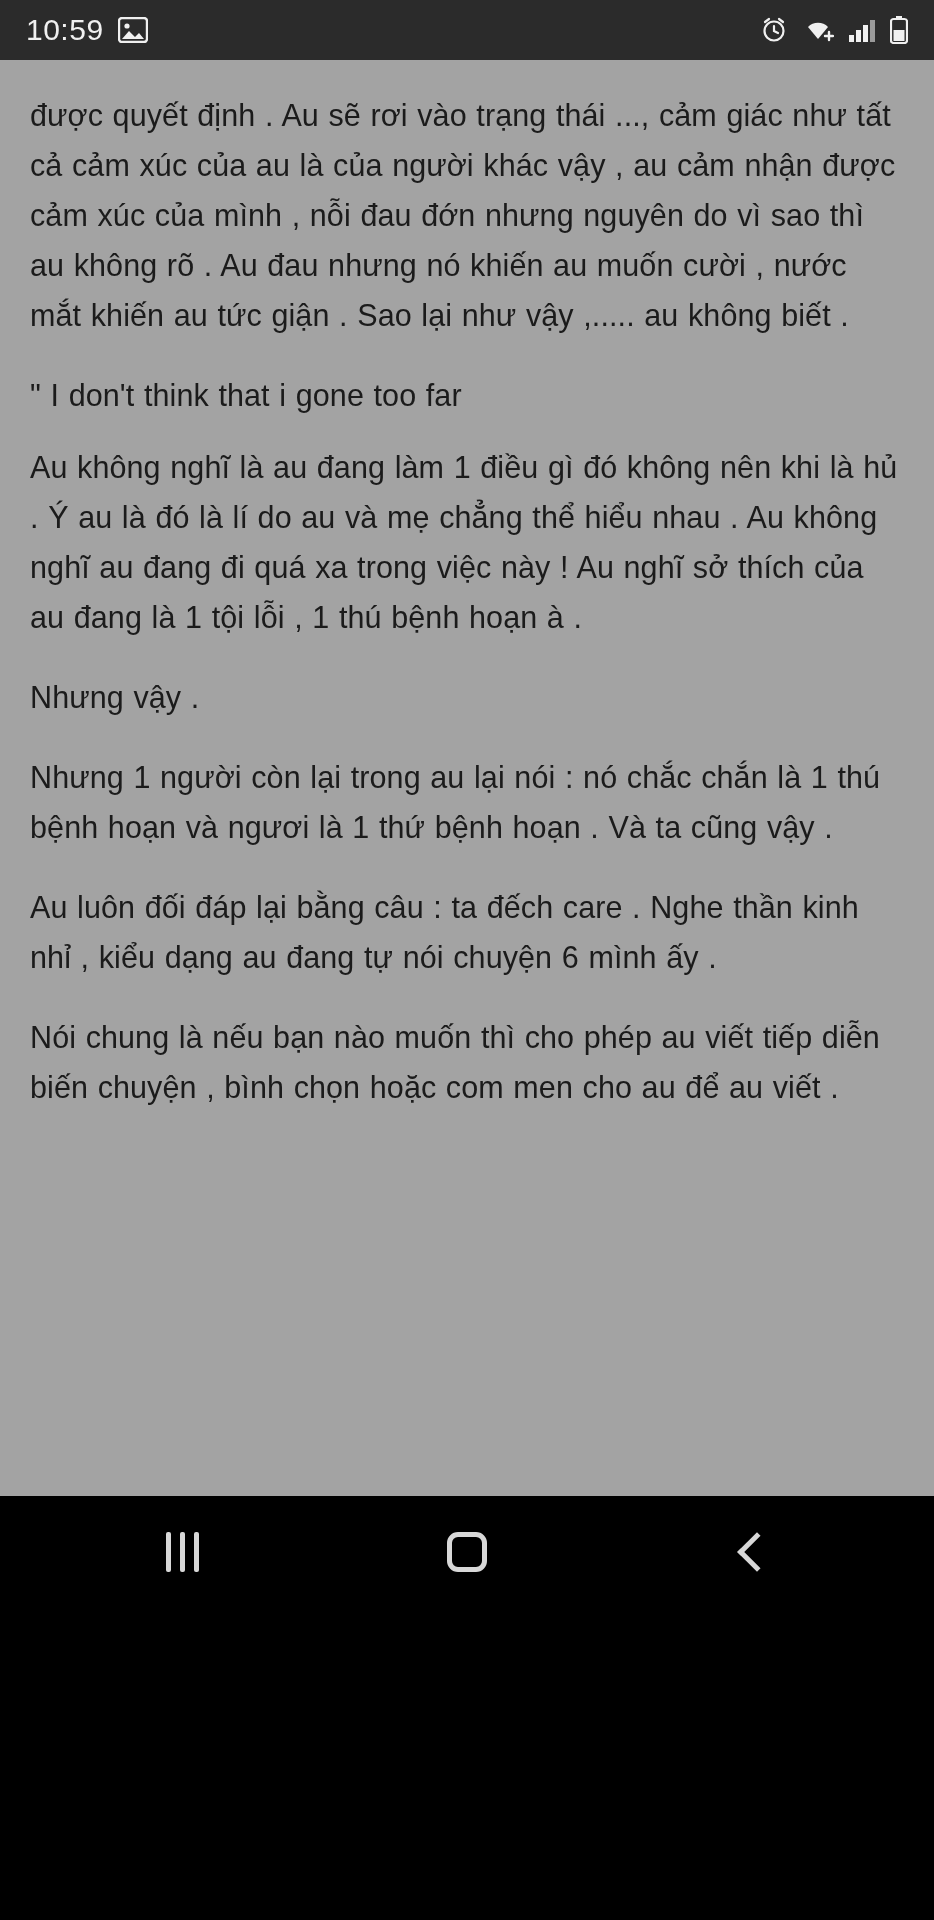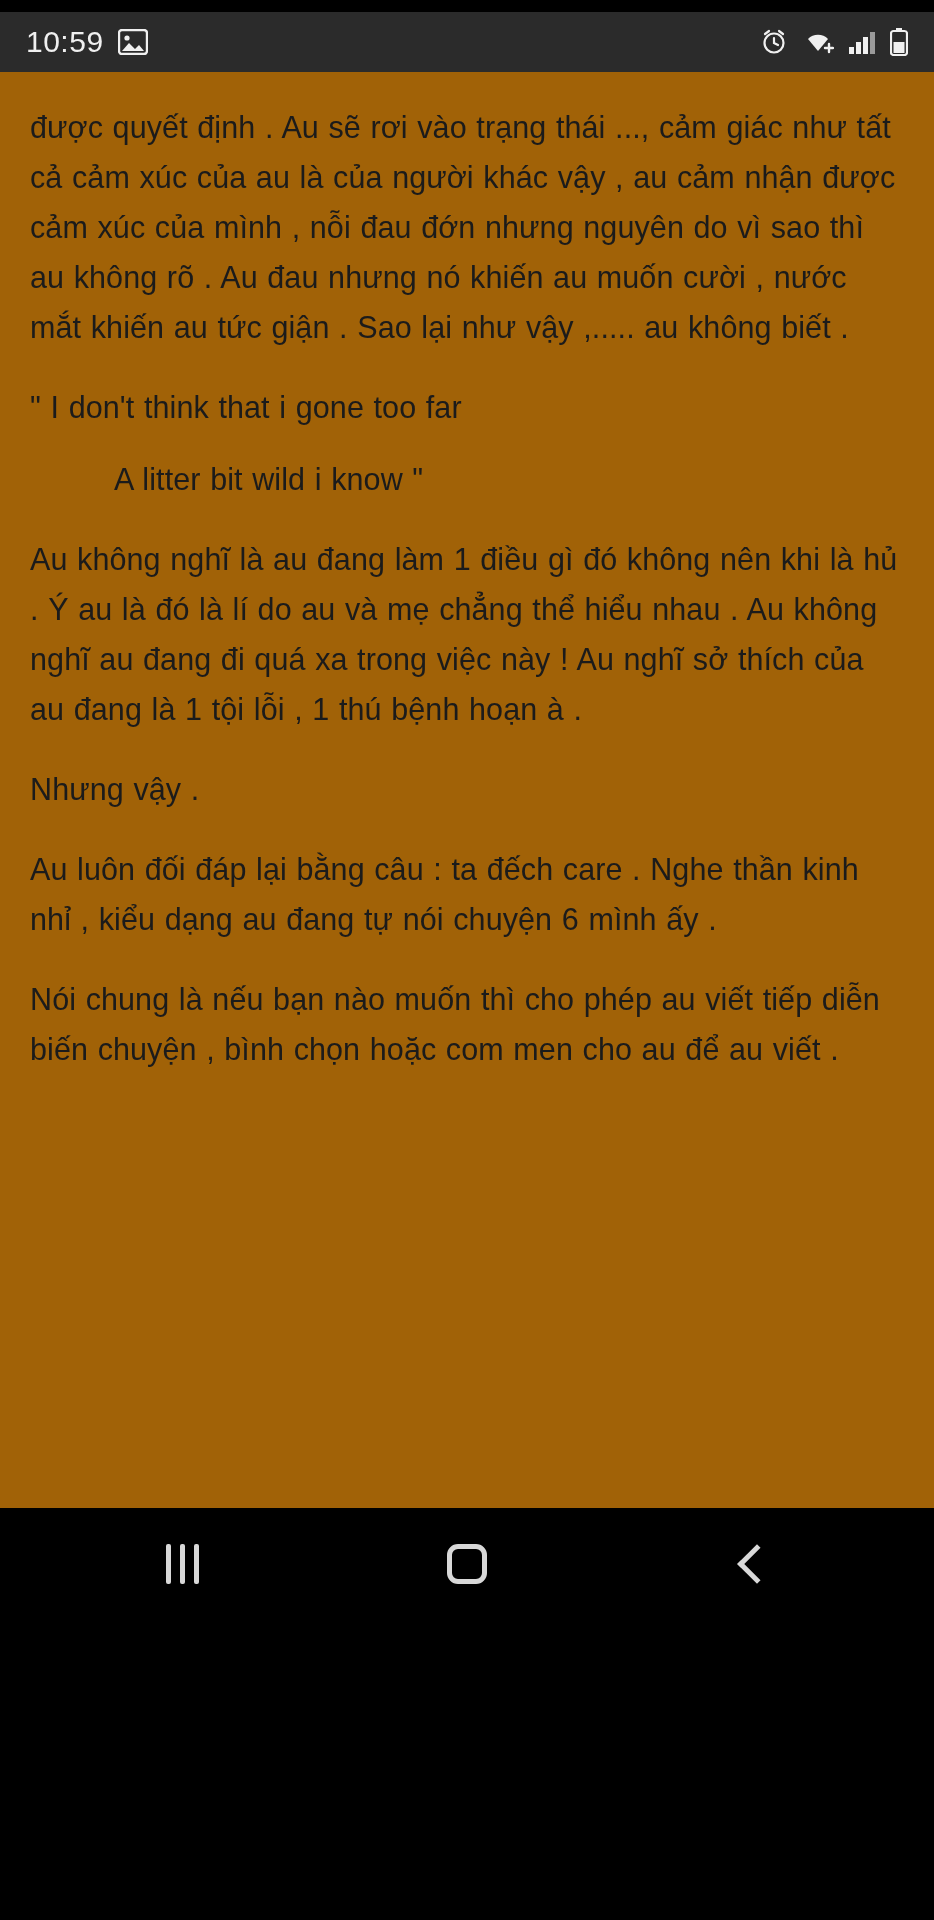--- a/index.html
+++ b/index.html
@@ -10,21 +10,20 @@
     font-family: "Liberation Sans", sans-serif;
   }
   .phone {
     position: relative;
     width: 934px;
     height: 1608px;
     background: #ffffff;
     display: flex;
     flex-direction: column;
     overflow: hidden;
-    margin-top: 12px;
   }
 
   
   .status-bar {
     height: 60px;
     background: #2b2b2b;
     color: #ffffff;
     display: flex;
     align-items: center;
     padding: 0 26px;
@@ -44,21 +43,21 @@
     margin-left: auto;
     display: flex;
     align-items: center;
     gap: 14px;
   }
   .icon { display: inline-block; line-height: 0; }
 
   
   .content {
     flex: 1 1 auto;
-    background: #a16207;
+    background: #a3a3a3;
     padding: 30px 30px 4px 30px;
     overflow: hidden;
   }
   .para {
     color: #1b1b1b;
     font-size: 30.5px;
     line-height: 50px;
     margin-bottom: 30px;
     letter-spacing: 0.1px;
     word-spacing: 1px;
@@ -157,23 +156,23 @@
           <rect x="1" y="3" width="16" height="24" rx="2.5" fill="none" stroke="#f0f0f0" stroke-width="2.2"></rect>
           <rect x="3.5" y="14" width="11" height="11" fill="#f0f0f0"></rect>
         </svg>
       </span>
     </div>
   </div>
 
   <div class="content">
     <p class="para">được quyết định . Au sẽ rơi vào trạng thái ..., cảm giác như tất cả cảm xúc của au là của người khác vậy , au cảm nhận được cảm xúc của mình , nỗi đau đớn nhưng nguyên do vì sao thì au không rõ . Au đau nhưng nó khiến au muốn cười , nước mắt khiến au tức giận . Sao lại như vậy ,..... au không biết .</p>
     <p class="para quote-1">" I don't  think that  i  gone  too far</p>
-    <p class="para quote-2">A litter bit   wild  i  know "</p>
     <p class="para">Au không nghĩ là au đang làm 1 điều gì đó không nên khi là hủ . Ý au là đó là lí do au và mẹ chẳng thể hiểu nhau . Au không nghĩ au đang đi quá xa trong việc này ! Au nghĩ sở thích của au đang là 1 tội lỗi , 1 thú bệnh hoạn à .</p>
     <p class="para">Nhưng vậy .</p>
+    <p class="para">Nhưng 1 người còn lại trong au lại nói : nó chắc chắn là  1 thú bệnh hoạn và ngươi là 1 thứ bệnh hoạn . Và ta cũng vậy .</p>
     <p class="para">Au luôn đối đáp lại bằng câu : ta đếch care . Nghe thần kinh nhỉ , kiểu dạng au đang tự nói chuyện 6 mình ấy .</p>
     <p class="para">Nói chung là nếu bạn nào muốn thì cho phép au viết tiếp diễn biến chuyện , bình chọn hoặc com men cho au để au viết .</p>
   </div>
 
   <div class="nav-bar">
     <div class="nav-btn">
       <span class="recents-bars">
         <span></span>
           <span></span>
           <span></span>

